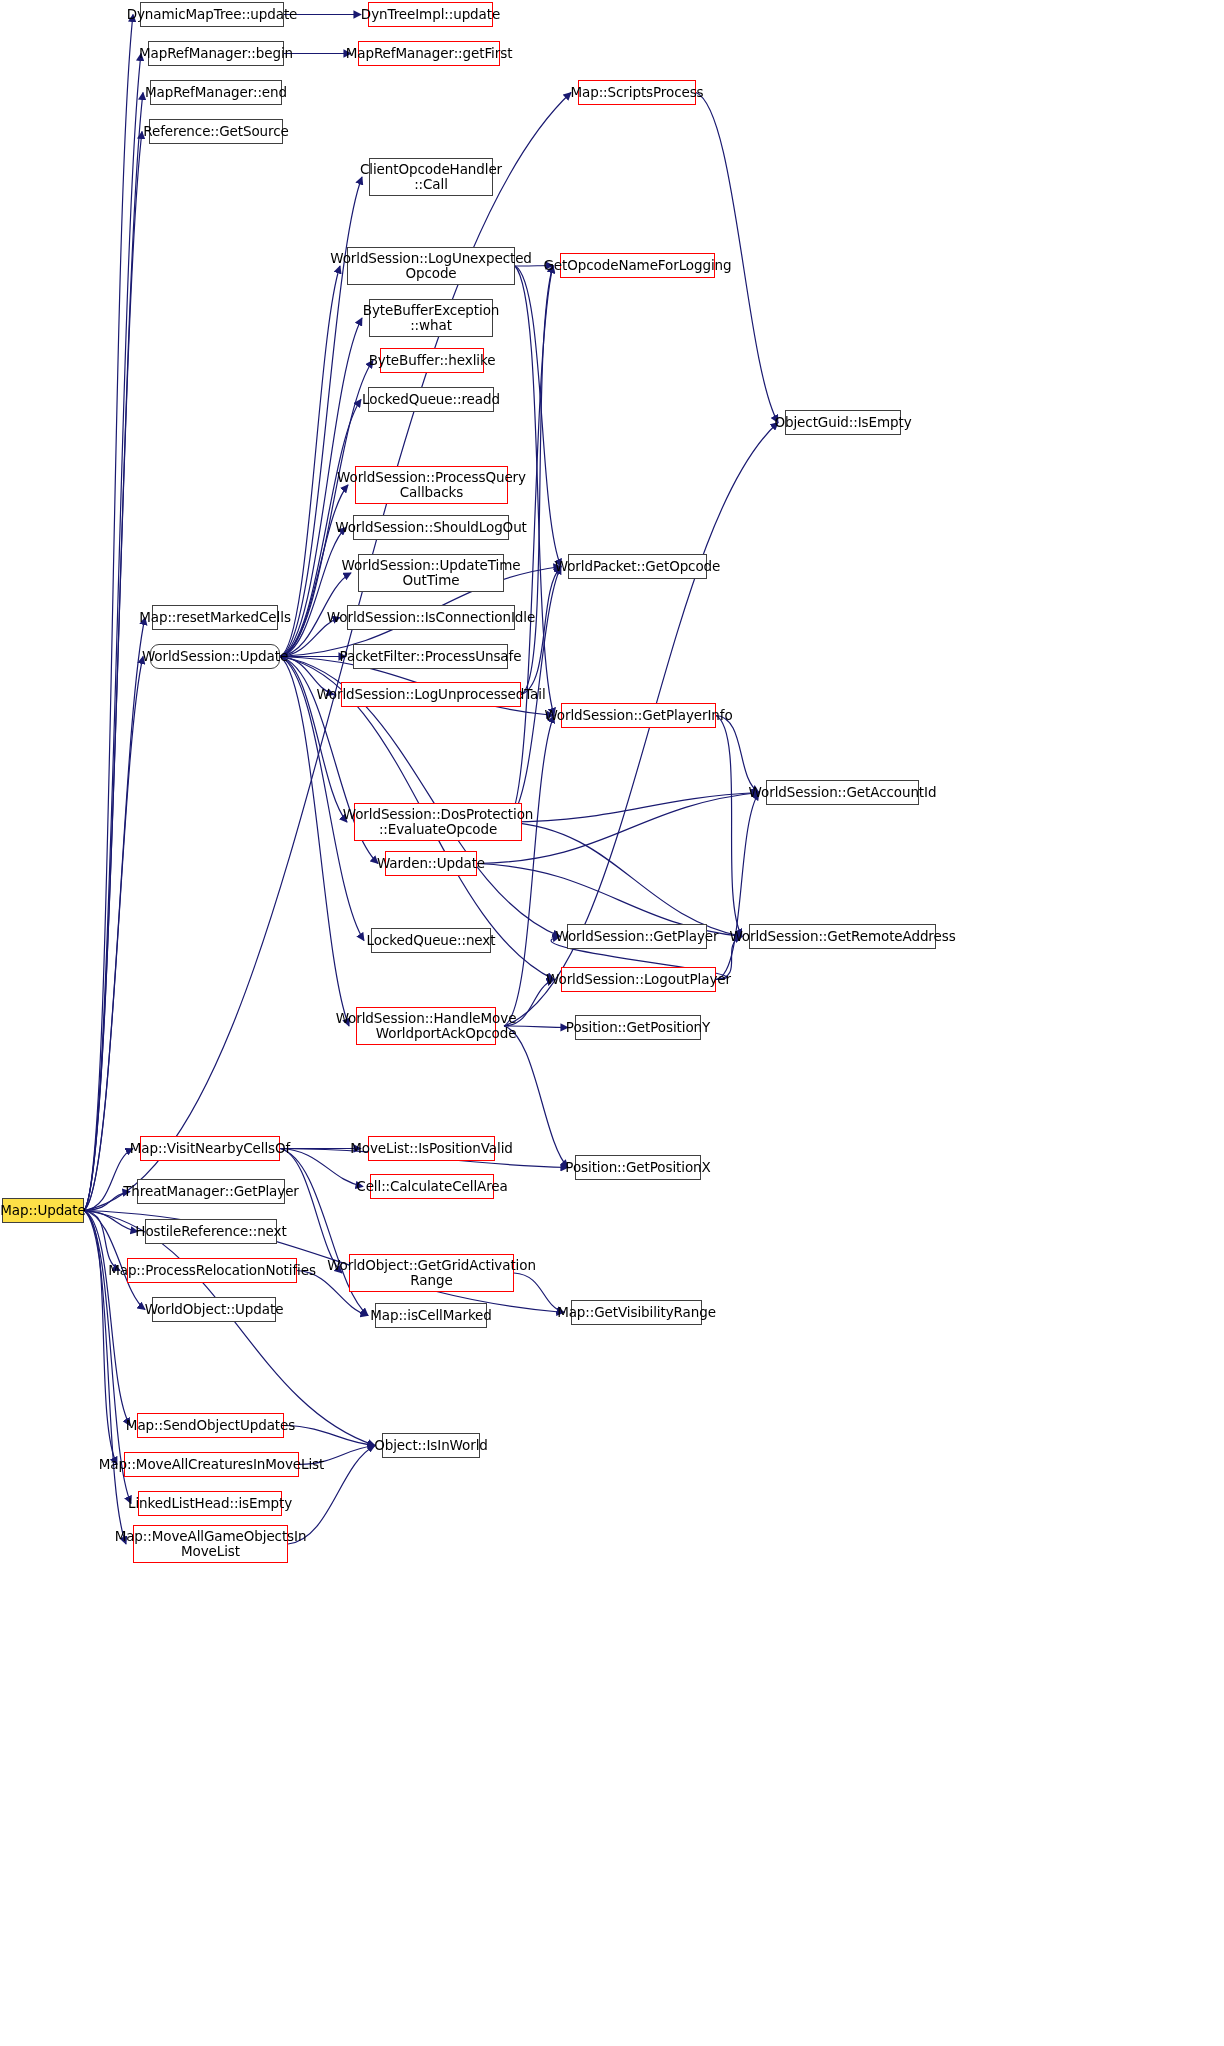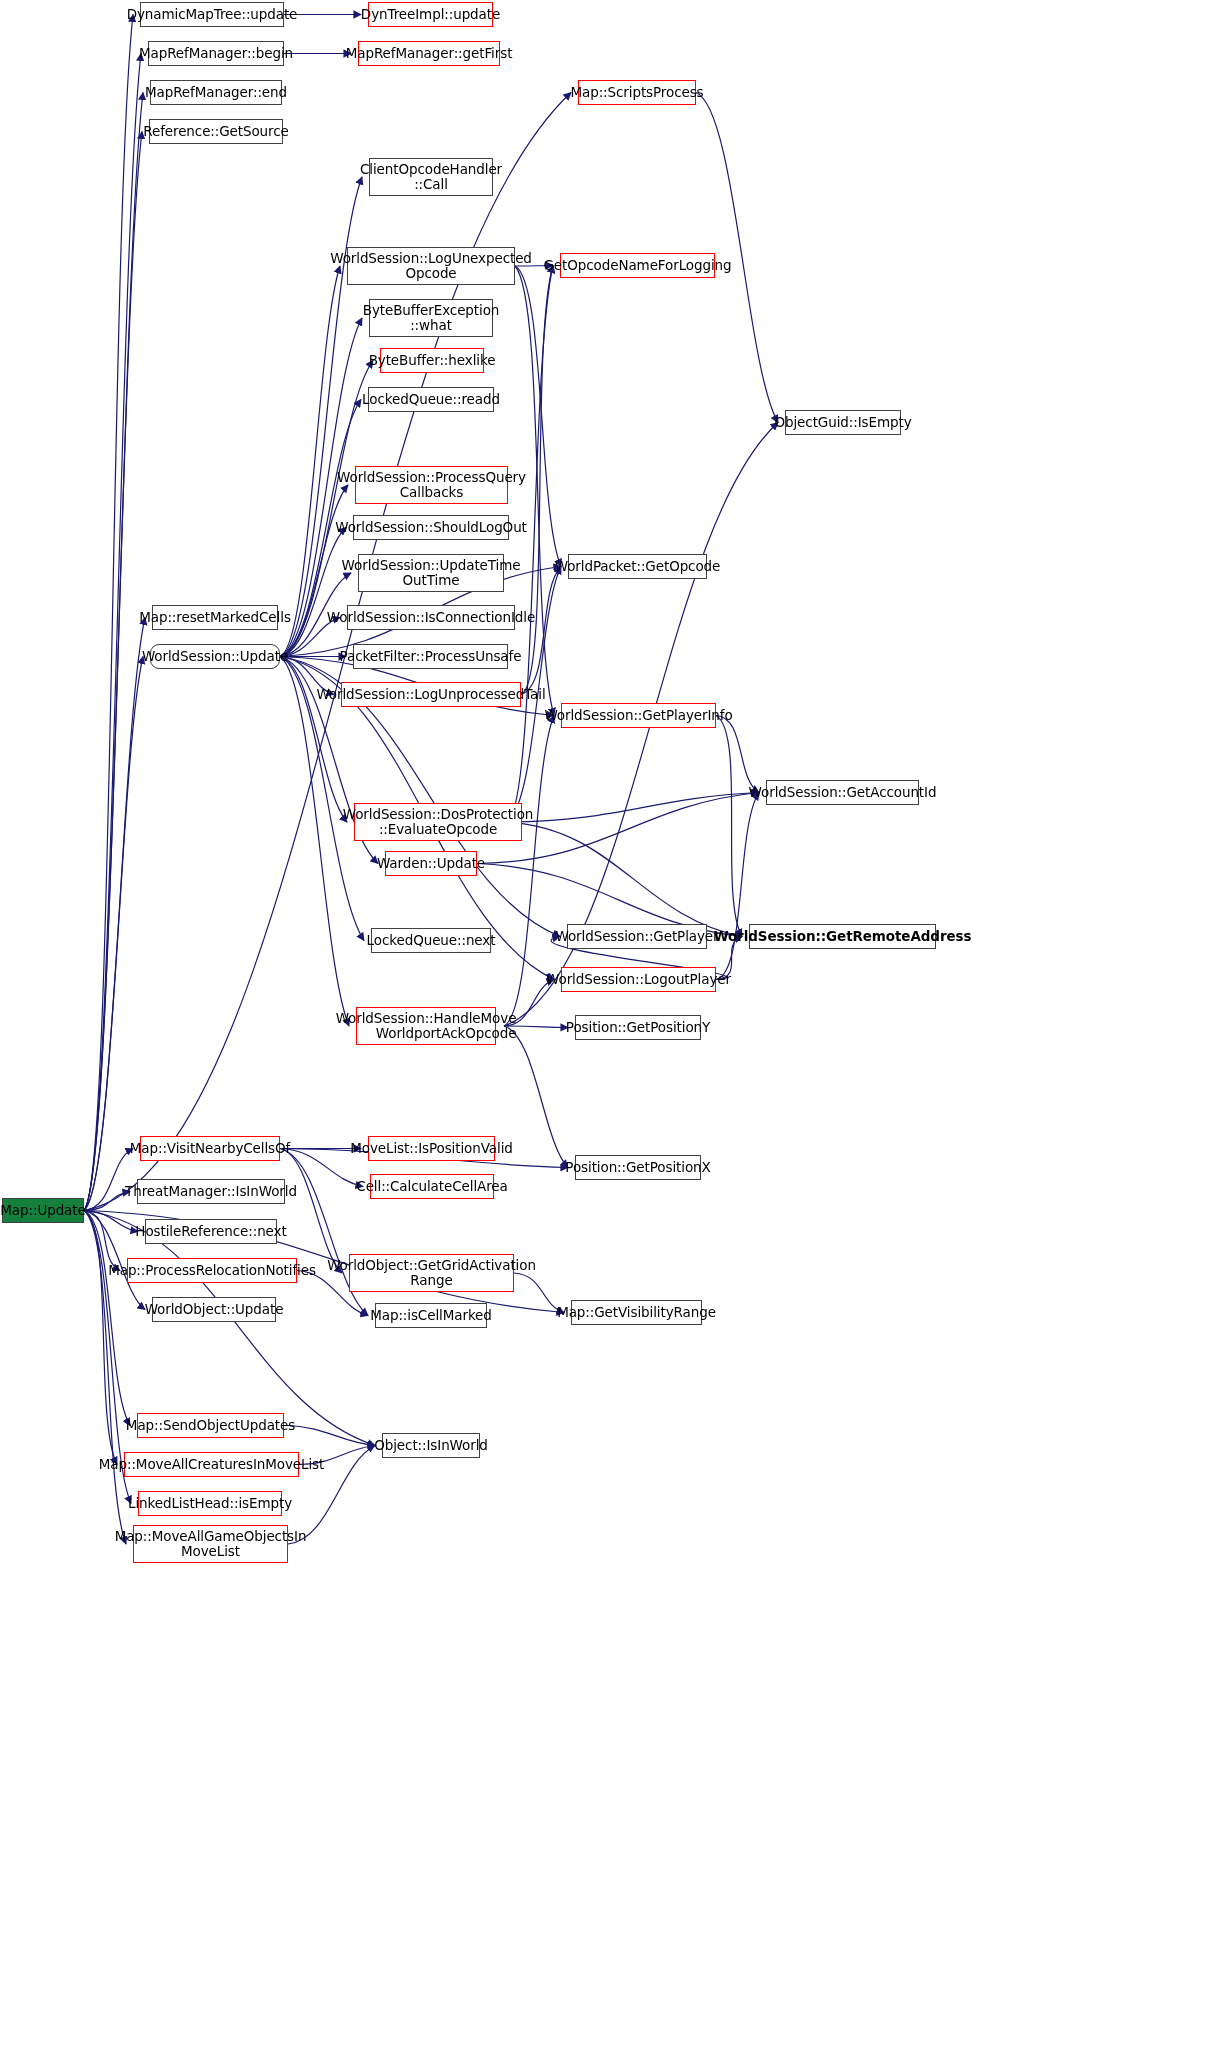--- a/index.html
+++ b/index.html
@@ -36,21 +36,21 @@
     line-height: 1.08;
     letter-spacing: -0.1px;
     white-space: pre-line;
     padding: 0 3px;
     z-index: 5;
   }
   .node.red {
     border-color: #ff0000;
   }
   .node.current {
-    background: #15803d;
+    background: #fde047;
     border-color: #404040;
   }
 </style>
 </head>
 <body>
 
 <div id="canvas">
   <svg id="edge-layer" viewBox="0 0 1224 2046" xmlns="http://www.w3.org/2000/svg">
     <defs>
       <marker id="arrow" viewBox="0 0 10 10" refX="9" refY="5" markerWidth="7" markerHeight="7" orient="auto-start-reverse">
@@ -161,29 +161,29 @@
       <div class="node" style="left: 150px; top: 644px; width: 130px; height: 25px; border-radius: 9px;">WorldSession::Update</div>
       <div class="node" style="left: 353px; top: 644px; width: 155px; height: 25px;">PacketFilter::ProcessUnsafe</div>
       <div class="node red" style="left: 341px; top: 682px; width: 180px; height: 25px;">WorldSession::LogUnprocessedTail</div>
       <div class="node red" style="left: 561px; top: 703px; width: 155px; height: 25px;">WorldSession::GetPlayerInfo</div>
       <div class="node" style="left: 766px; top: 780px; width: 153px; height: 25px;">WorldSession::GetAccountId</div>
       <div class="node red" style="left: 354px; top: 803px; width: 168px; height: 38px;">WorldSession::DosProtection
 ::EvaluateOpcode</div>
       <div class="node red" style="left: 385px; top: 851px; width: 92px; height: 25px;">Warden::Update</div>
       <div class="node" style="left: 371px; top: 928px; width: 120px; height: 25px;">LockedQueue::next</div>
       <div class="node" style="left: 567px; top: 924px; width: 140px; height: 25px;">WorldSession::GetPlayer</div>
-      <div class="node" style="left: 749px; top: 924px; width: 187px; height: 25px; font-weight: bold;">WorldSession::GetRemoteAddress</div>
+      <div class="node" style="left: 749px; top: 924px; width: 187px; height: 25px;">WorldSession::GetRemoteAddress</div>
       <div class="node red" style="left: 561px; top: 967px; width: 155px; height: 25px;">WorldSession::LogoutPlayer</div>
       <div class="node red" style="left: 356px; top: 1007px; width: 140px; height: 38px; text-align: right;">WorldSession::HandleMove
 WorldportAckOpcode</div>
       <div class="node" style="left: 575px; top: 1015px; width: 126px; height: 25px;">Position::GetPositionY</div>
       <div class="node red" style="left: 140px; top: 1136px; width: 140px; height: 25px;">Map::VisitNearbyCellsOf</div>
       <div class="node red" style="left: 368px; top: 1136px; width: 127px; height: 25px;">MoveList::IsPositionValid</div>
       <div class="node" style="left: 575px; top: 1155px; width: 126px; height: 25px;">Position::GetPositionX</div>
-      <div class="node" style="left: 137px; top: 1179px; width: 148px; height: 25px;">ThreatManager::IsInWorld</div>
+      <div class="node" style="left: 137px; top: 1179px; width: 148px; height: 25px;">ThreatManager::GetPlayer</div>
       <div class="node red" style="left: 370px; top: 1174px; width: 124px; height: 25px;">Cell::CalculateCellArea</div>
       <div class="node" style="left: 145px; top: 1219px; width: 132px; height: 25px;">HostileReference::next</div>
       <div class="node red" style="left: 127px; top: 1258px; width: 170px; height: 25px;">Map::ProcessRelocationNotifies</div>
       <div class="node red" style="left: 349px; top: 1254px; width: 165px; height: 38px;">WorldObject::GetGridActivation
 Range</div>
       <div class="node" style="left: 152px; top: 1297px; width: 124px; height: 25px;">WorldObject::Update</div>
       <div class="node" style="left: 375px; top: 1303px; width: 112px; height: 25px;">Map::isCellMarked</div>
       <div class="node" style="left: 571px; top: 1300px; width: 131px; height: 25px;">Map::GetVisibilityRange</div>
       <div class="node red" style="left: 137px; top: 1413px; width: 147px; height: 25px;">Map::SendObjectUpdates</div>
       <div class="node" style="left: 382px; top: 1433px; width: 98px; height: 25px;">Object::IsInWorld</div>

